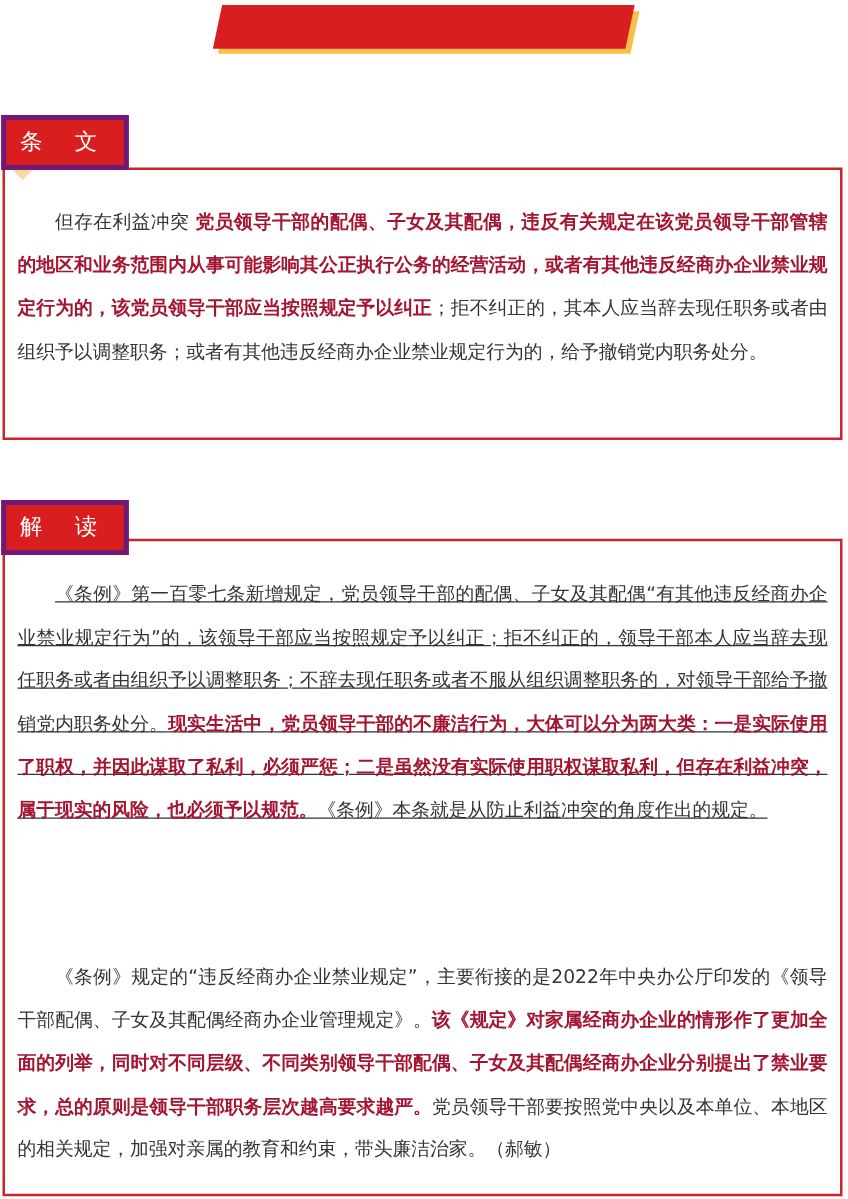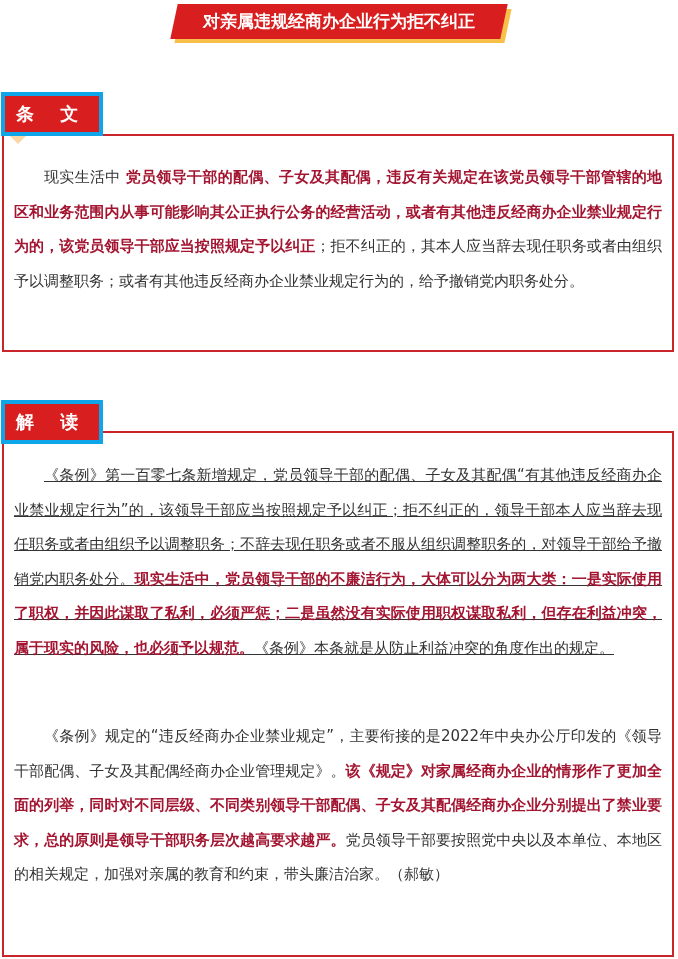--- a/index.html
+++ b/index.html
@@ -6,48 +6,47 @@
   body { width:678px; height:959px; position:relative; overflow:hidden;
          font-family:"DejaVu Sans", "Liberation Sans", sans-serif; color:#333333; }
   .banner-wrap { position:absolute; left:172px; top:4px; width:340px; height:40px; }
   .banner-shadow { position:absolute; left:6px; top:5px; width:330px; height:34px;
         background:#f8c04a; transform:skewX(-12deg); }
   .banner { position:absolute; left:2px; top:0; width:330px; height:35px;
         background:#d81e1e; transform:skewX(-12deg); }
   .banner-title { position:absolute; left:0; top:0; width:334px; height:35px; line-height:35px;
         text-align:center; color:#ffffff; font-weight:bold; font-size:17px; letter-spacing:0px; }
   .tag { position:absolute; left:1px; height:36px; background:#d81e1e;
-        border:4px solid #0ea5e9; color:#ffffff; font-weight:bold; font-size:18px;
+        border:4px solid #701a75; color:#ffffff; font-weight:normal; font-size:18px;
         line-height:36px; padding:0 11px; letter-spacing:10px; box-sizing:content-box; }
   .tag-pointer { position:absolute; width:0; height:0; border-left:8px solid transparent;
         border-right:8px solid transparent; border-top:8px solid #fcd7a3; }
   .box { position:absolute; left:2px; width:672px; border:2px solid #c9252a; box-sizing:border-box; }
   .para { position:absolute; left:14px; width:648px; font-size:15px; line-height:34.5px;
         text-align:justify; text-indent:2em; }
   .hl { color:#a31531; font-weight:bold; }
 </style>
 </head>
 <body>
 
 <div class="banner-wrap">
   <div class="banner-shadow"></div>
   <div class="banner"></div>
-  <div class="banner-title">对亲属违规经商办企业行为拒不纠正</div>
 </div>
 
 <div class="box" style="top:134px;height:218px;"></div>
 <div class="tag" style="top:92px;">条 文</div>
 <div class="tag-pointer" style="left:10px;top:136px;"></div>
 
 <div class="para" style="top:160px;">
-  <span>现实生活中  </span><span class="hl">党员领导干部的配偶、子女及其配偶，违反有关规定在该党员领导干部管辖的地区和业务范围内从事可能影响其公正执行公务的经营活动，或者有其他违反经商办企业禁业规定行为的，该党员领导干部应当按照规定予以纠正</span><span>；拒不纠正的，其本人应当辞去现任职务或者由组织予以调整职务；或者有其他违反经商办企业禁业规定行为的，给予撤销党内职务处分。</span>
+  <span>但存在利益冲突  </span><span class="hl">党员领导干部的配偶、子女及其配偶，违反有关规定在该党员领导干部管辖的地区和业务范围内从事可能影响其公正执行公务的经营活动，或者有其他违反经商办企业禁业规定行为的，该党员领导干部应当按照规定予以纠正</span><span>；拒不纠正的，其本人应当辞去现任职务或者由组织予以调整职务；或者有其他违反经商办企业禁业规定行为的，给予撤销党内职务处分。</span>
 </div>
 
 <div class="box" style="top:431px;height:526px;"></div>
 <div class="tag" style="top:400px;text-align:center;">解 读</div>
 
 <div class="para" style="top:458px;text-decoration:underline;">
   <span>《条例》第一百零七条新增规定，党员领导干部的配偶、子女及其配偶“有其他违反经商办企业禁业规定行为”的，该领导干部应当按照规定予以纠正；拒不纠正的，领导干部本人应当辞去现任职务或者由组织予以调整职务；不辞去现任职务或者不服从组织调整职务的，对领导干部给予撤销党内职务处分。</span><span class="hl">现实生活中，党员领导干部的不廉洁行为，大体可以分为两大类：一是实际使用了职权，并因此谋取了私利，必须严惩；二是虽然没有实际使用职权谋取私利，但存在利益冲突，属于现实的风险，也必须予以规范。</span><span>《条例》本条就是从防止利益冲突的角度作出的规定。</span>
 </div>
 
-<div class="para" style="top:719px;">
+<div class="para" style="top:764px;">
   <span>《条例》规定的“违反经商办企业禁业规定”，主要衔接的是2022年中央办公厅印发的《领导干部配偶、子女及其配偶经商办企业管理规定》。</span><span class="hl">该《规定》对家属经商办企业的情形作了更加全面的列举，同时对不同层级、不同类别领导干部配偶、子女及其配偶经商办企业分别提出了禁业要求，总的原则是领导干部职务层次越高要求越严。</span><span>党员领导干部要按照党中央以及本单位、本地区的相关规定，加强对亲属的教育和约束，带头廉洁治家。（郝敏）</span>
 </div>
 
 </body></html>

